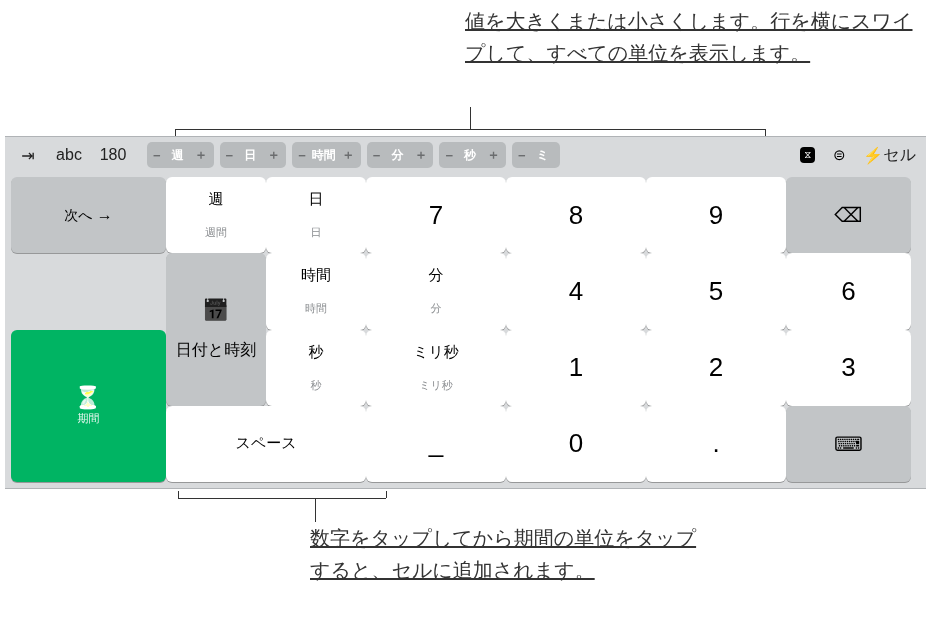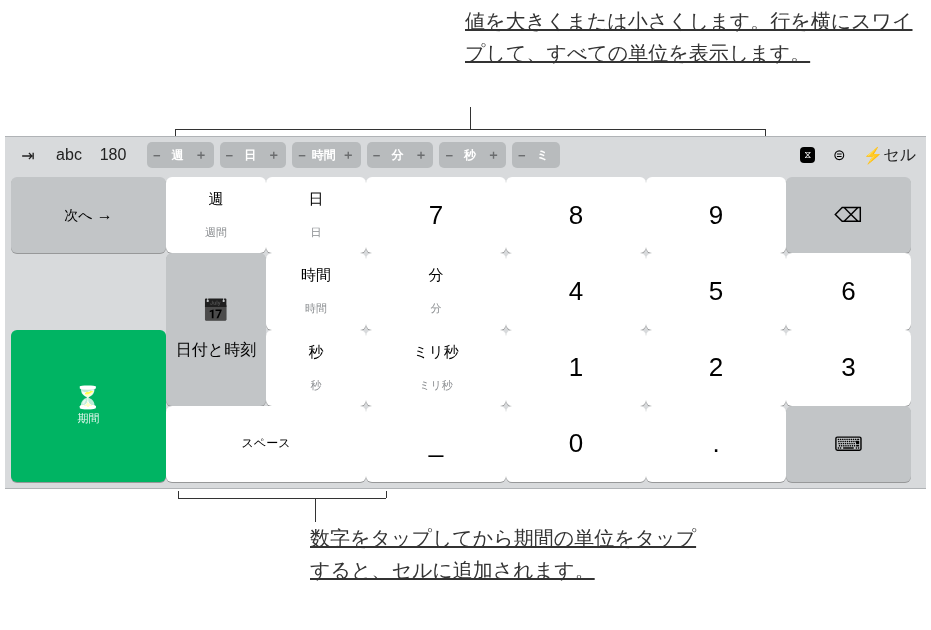--- a/index.html
+++ b/index.html
@@ -219,21 +219,21 @@
       <span class="sub">ミリ秒</span>
     </div>
     <div class="key num">1</div>
     <div class="key num">2</div>
     <div class="key num">3</div>
 
     <div class="key green row-span-1" style="grid-row:3/5;grid-column:1;">
       <span style="font-size:22px;filter:brightness(5);">⏳</span>
       <span class="sub-w">期間</span>
     </div>
-    <div class="key col-span-2" style="grid-row:4;grid-column:2/4;font-size:12px;">スペース</div>
+    <div class="key col-span-2" style="grid-row:4;grid-column:2/4;font-size:15px;">スペース</div>
     <div class="key num" style="grid-row:4;">_</div>
     <div class="key num" style="grid-row:4;">0</div>
     <div class="key num" style="grid-row:4;">.</div>
     <div class="key gray" style="grid-row:4;">
       <span class="ic" style="filter:grayscale(1);">⌨</span>
     </div>
   </div>
 </div>
 
 </body></html>

